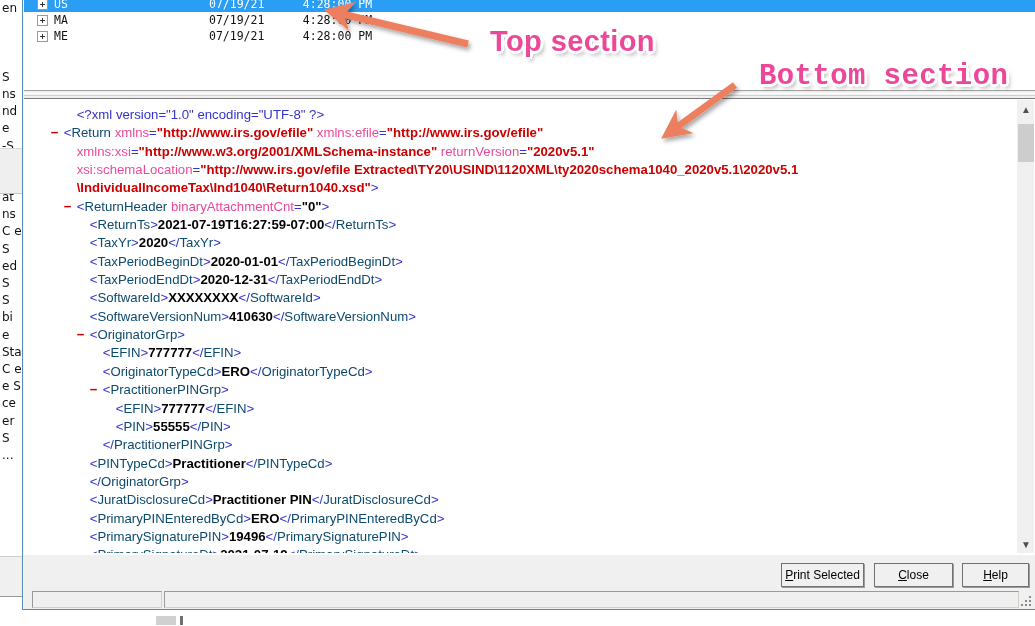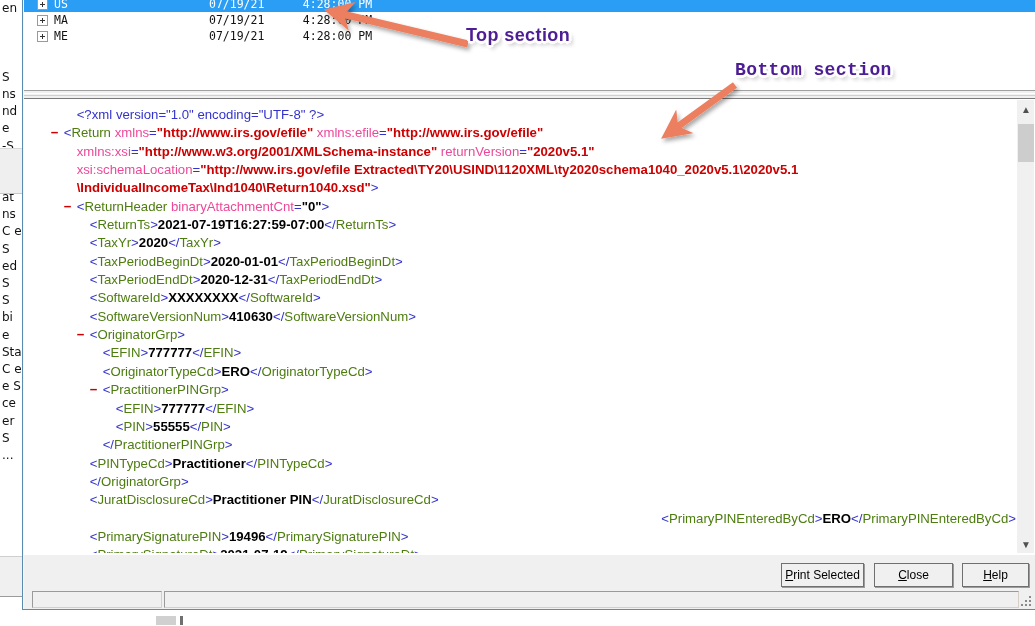--- a/index.html
+++ b/index.html
@@ -120,21 +120,21 @@
     font-size:13.2px;
     line-height:18.35px;
     white-space:nowrap;
   }
   .xline{height:18.35px;white-space:nowrap;}
   .minus{
     color:#cc0000;font-weight:bold;
     display:inline-block;width:11px;text-align:center;
   }
   .tag{color:#3333cc;}
-  .name{color:#4d7c0f;margin-top:40px;}
+  .name{color:#0c4a6e;margin-top:40px;}
   .attr{color:#ec4899;}
   .val{color:#cc0000;font-weight:bold;}
   .text{color:#000000;font-weight:bold;}
   .pi{color:#3333cc;}
 
   
   #xml-vscroll{
     position:absolute;right:0;top:0;width:18px;bottom:0;
     background:#f0f0f0;border-left:1px solid #ffffff;
     box-sizing:border-box;
@@ -212,30 +212,31 @@
   }
   #outer-hscroll .bar{
     position:absolute;left:158px;top:0;width:3px;height:9px;background:#6f6f6f;
   }
 
   
   .anno-text{
     position:absolute;
     font-family:"Liberation Sans", sans-serif;
     font-weight:bold;
-    font-size:18px;
-    color:#4c1d95;
+    font-size:29px;
+    color:#ec4899;
     letter-spacing:.4px;
     text-shadow:
       -2px -2px 0 #fff, 2px -2px 0 #fff, -2px 2px 0 #fff, 2px 2px 0 #fff,
       -2px 0 0 #fff, 2px 0 0 #fff, 0 -2px 0 #fff, 0 2px 0 #fff,
       -3px 0 0 #fff, 3px 0 0 #fff, 0 -3px 0 #fff, 0 3px 0 #fff,
       3px 4px 4px rgba(0,0,0,.33);
     white-space:nowrap;
     pointer-events:none;
+    margin-left:24px;
   }
   #anno-top{left:466px;top:25px;}
   #anno-bottom{left:735px;top:60px;font-family:Liberation Mono, monospace;}
   #anno-arrows{position:absolute;left:0;top:0;width:1035px;height:626px;pointer-events:none;}
 </style>
 </head>
 <body>
 
 <div id="bg-window">
   <div id="bg-left-strip">
@@ -310,21 +311,21 @@
           <div class="xline" style="padding-left: 50px;"><span class="minus">−</span> <span class="tag">&lt;</span><span class="name">OriginatorGrp</span><span class="tag">&gt;</span></div>
           <div class="xline" style="padding-left: 63px;"><span class="minus"></span> <span class="tag">&lt;</span><span class="name">EFIN</span><span class="tag">&gt;</span><span class="text">777777</span><span class="tag">&lt;/</span><span class="name">EFIN</span><span class="tag">&gt;</span></div>
           <div class="xline" style="padding-left: 63px;"><span class="minus"></span> <span class="tag">&lt;</span><span class="name">OriginatorTypeCd</span><span class="tag">&gt;</span><span class="text">ERO</span><span class="tag">&lt;/</span><span class="name">OriginatorTypeCd</span><span class="tag">&gt;</span></div>
           <div class="xline" style="padding-left: 63px;"><span class="minus">−</span> <span class="tag">&lt;</span><span class="name">PractitionerPINGrp</span><span class="tag">&gt;</span></div>
           <div class="xline" style="padding-left: 76px;"><span class="minus"></span> <span class="tag">&lt;</span><span class="name">EFIN</span><span class="tag">&gt;</span><span class="text">777777</span><span class="tag">&lt;/</span><span class="name">EFIN</span><span class="tag">&gt;</span></div>
           <div class="xline" style="padding-left: 76px;"><span class="minus"></span> <span class="tag">&lt;</span><span class="name">PIN</span><span class="tag">&gt;</span><span class="text">55555</span><span class="tag">&lt;/</span><span class="name">PIN</span><span class="tag">&gt;</span></div>
           <div class="xline" style="padding-left: 63px;"><span class="minus"></span> <span class="tag">&lt;/</span><span class="name">PractitionerPINGrp</span><span class="tag">&gt;</span></div>
           <div class="xline" style="padding-left: 50px;"><span class="minus"></span> <span class="tag">&lt;</span><span class="name">PINTypeCd</span><span class="tag">&gt;</span><span class="text">Practitioner</span><span class="tag">&lt;/</span><span class="name">PINTypeCd</span><span class="tag">&gt;</span></div>
           <div class="xline" style="padding-left: 50px;"><span class="minus"></span> <span class="tag">&lt;/</span><span class="name">OriginatorGrp</span><span class="tag">&gt;</span></div>
           <div class="xline" style="padding-left: 50px;"><span class="minus"></span> <span class="tag">&lt;</span><span class="name">JuratDisclosureCd</span><span class="tag">&gt;</span><span class="text">Practitioner PIN</span><span class="tag">&lt;/</span><span class="name">JuratDisclosureCd</span><span class="tag">&gt;</span></div>
-          <div class="xline" style="padding-left: 50px; text-align: right;"><span class="minus"></span> <span class="tag">&lt;</span><span class="name">PrimaryPINEnteredByCd</span><span class="tag">&gt;</span><span class="text">ERO</span><span class="tag">&lt;/</span><span class="name">PrimaryPINEnteredByCd</span><span class="tag">&gt;</span></div>
+          <div class="xline" style="padding-left: 50px;"><span class="minus"></span> <span class="tag">&lt;</span><span class="name">PrimaryPINEnteredByCd</span><span class="tag">&gt;</span><span class="text">ERO</span><span class="tag">&lt;/</span><span class="name">PrimaryPINEnteredByCd</span><span class="tag">&gt;</span></div>
           <div class="xline" style="padding-left: 50px;"><span class="minus"></span> <span class="tag">&lt;</span><span class="name">PrimarySignaturePIN</span><span class="tag">&gt;</span><span class="text">19496</span><span class="tag">&lt;/</span><span class="name">PrimarySignaturePIN</span><span class="tag">&gt;</span></div>
           <div class="xline" style="padding-left: 50px;"><span class="minus"></span> <span class="tag">&lt;</span><span class="name">PrimarySignatureDt</span><span class="tag">&gt;</span><span class="text">2021-07-19</span><span class="tag">&lt;/</span><span class="name">PrimarySignatureDt</span><span class="tag">&gt;</span></div>
         </div>
     </div>
     <div id="xml-vscroll">
       <div class="sb-arrow" id="sb-up">▲</div>
       <div id="sb-thumb"></div>
       <div class="sb-arrow" id="sb-down">▼</div>
     </div>
   </div>

